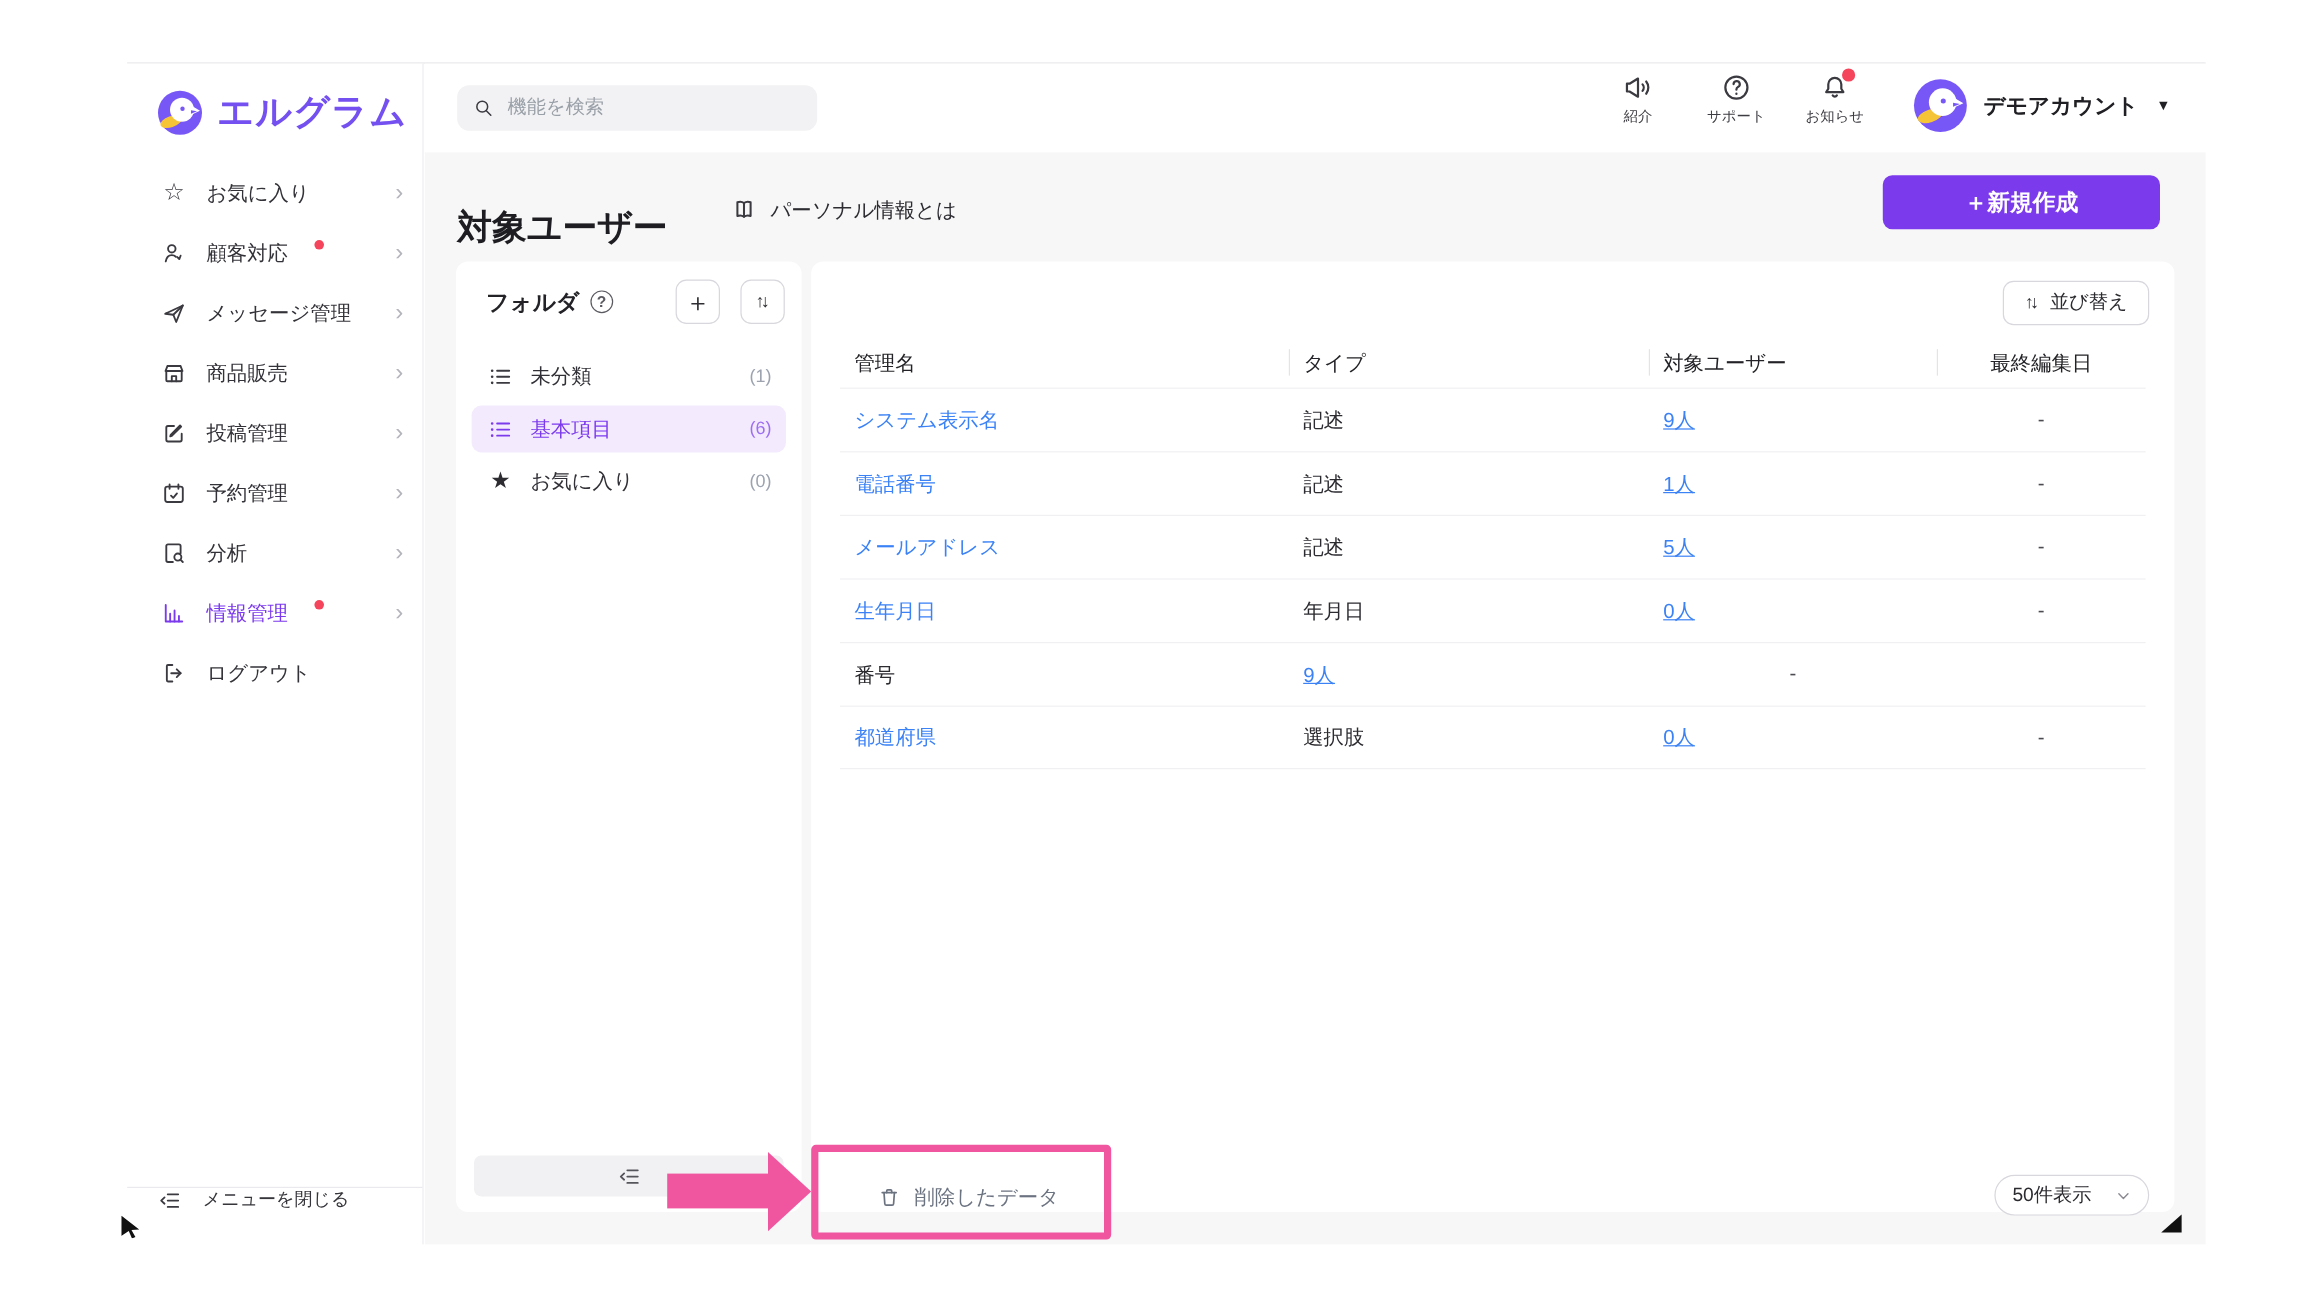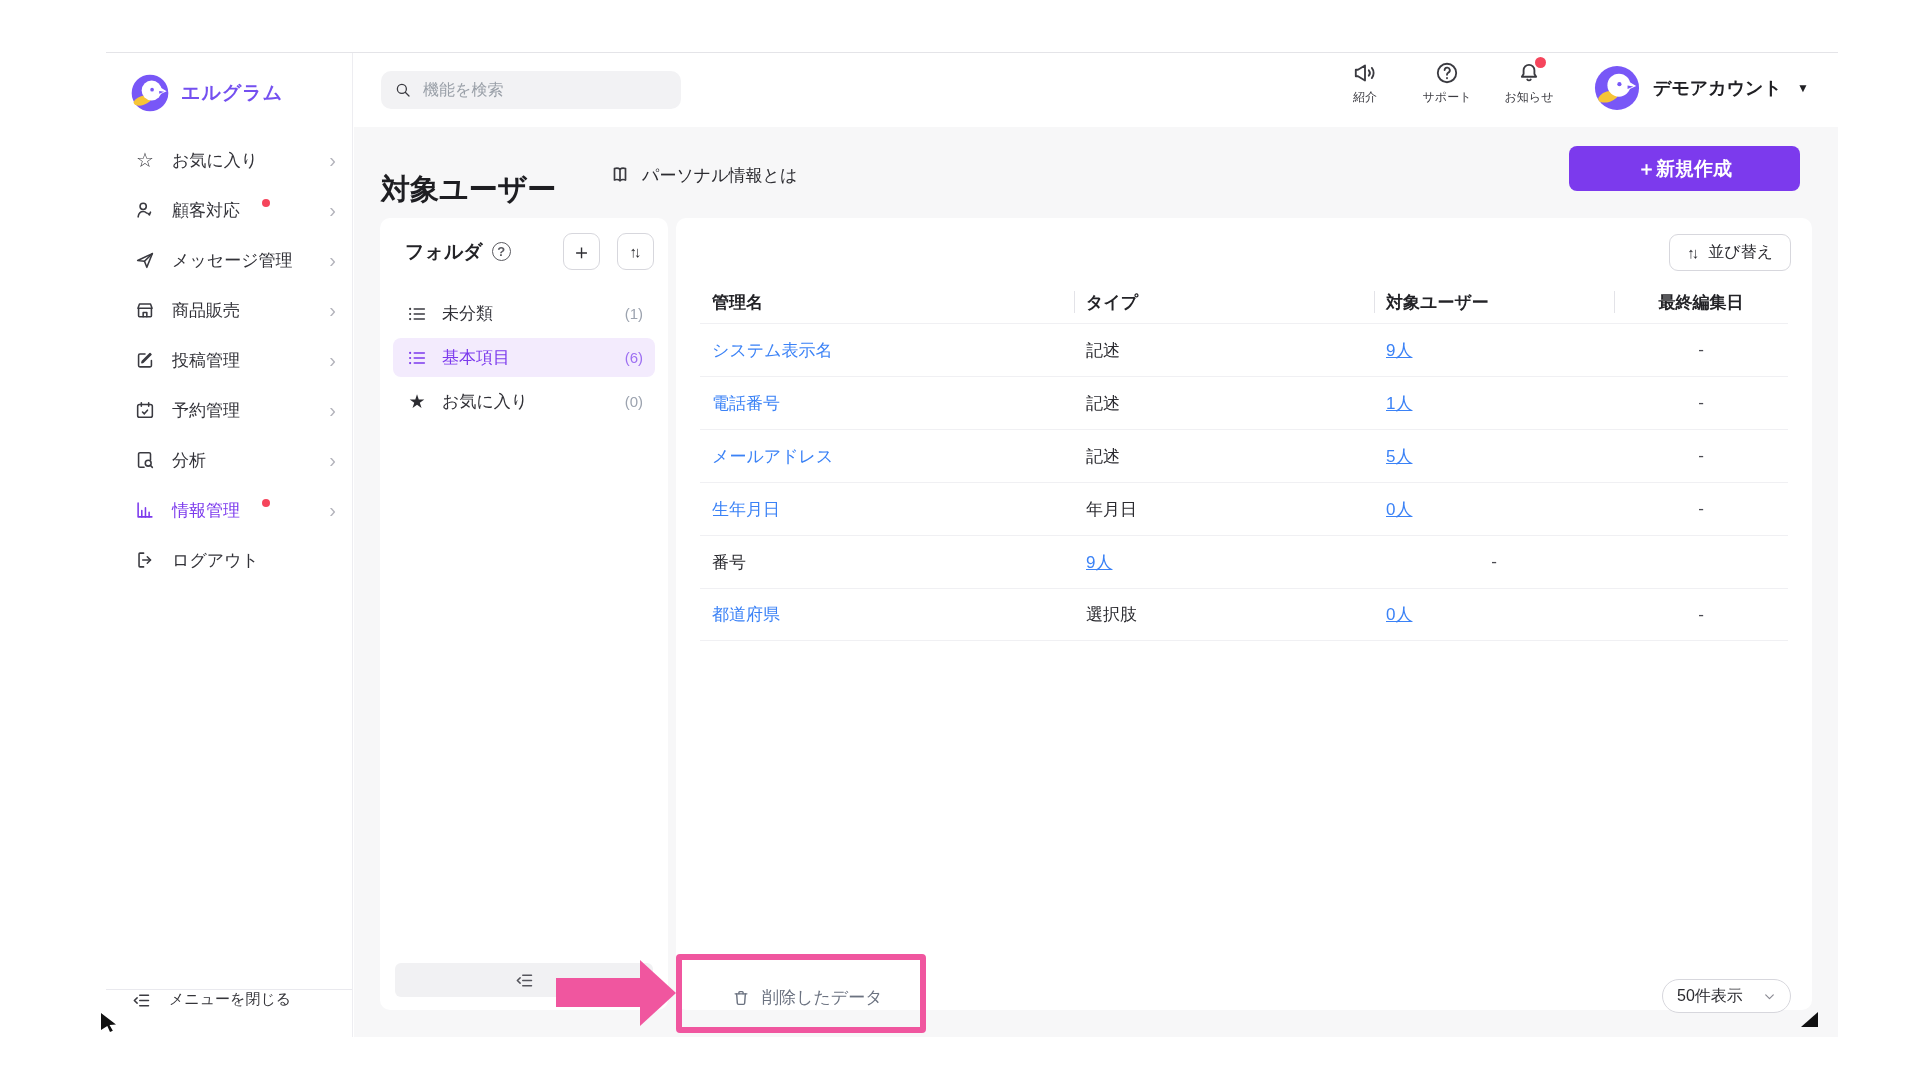--- a/index.html
+++ b/index.html
@@ -12,21 +12,21 @@
   }
   svg { display:block; }
   .ic { stroke:#3a3a40; stroke-width:1.7; fill:none; stroke-linecap:round; stroke-linejoin:round; }
 
   
   .top-line { position:absolute; left:106px; top:52px; width:1732px; height:0; border-top:1px solid #e4e4e8; }
 
   
   .sidebar { position:absolute; left:106px; top:53px; width:247px; height:984px; background:#fff; border-right:1px solid #ededf1; }
   .logo { display:flex; align-items:center; gap:11px; padding:20px 0 0 24px; }
-  .logo-text { font-size:19px; font-weight:bold; color:#7450f0; letter-spacing:1px; }
+  .logo-text { font-size:30px; font-weight:bold; color:#7450f0; letter-spacing:1px; }
   .nav { margin-top:22px; }
   .nav-item { position:relative; display:flex; align-items:center; height:50px; padding-left:27px; gap:15px; font-size:17px; color:#323238; cursor:pointer; }
   .nav-item .lbl { position:relative; }
   .nav-item.active { color:#7c3aed; }
   .nav-item.active .ic { stroke:#7c3aed; }
   .chev { position:absolute; right:16px; color:#b4b4bc; font-size:20px; line-height:1; }
   .reddot { display:inline-block; width:8px; height:8px; border-radius:50%; background:#f5455c; margin-left:7px; transform:translateY(-7px); }
   .nav-ic { width:24px; display:flex; justify-content:center; }
   .star-glyph { font-size:20px; color:#3a3a40; line-height:1; }
   .sidebar-foot { position:absolute; left:0; bottom:0; width:100%; height:48px; border-top:1px solid #e9e9ee; display:flex; align-items:flex-start; gap:17px; padding-left:25px; font-size:15px; color:#35353a; cursor:pointer; }
@@ -66,21 +66,21 @@
   .folder-item.active .count { color:#9d6ff2; }
   .folder-item.active .ic { stroke:#7c3aed; }
   .fstar { font-size:19px; color:#2c2c31; line-height:1; width:22px; text-align:center; }
   .folder-bottom { position:absolute; left:15px; right:15px; bottom:13px; height:34px; background:#f1f1f3; border-radius:6px; display:flex; align-items:center; justify-content:center; cursor:pointer; }
 
   
   .table-card { position:absolute; left:322px; top:91px; width:1136px; height:792px; background:#fff; border-radius:10px; }
   .sort-btn { position:absolute; right:21px; top:16px; height:37px; padding:0 17px; background:#fff; border:1px solid #d7d7dd; border-radius:9px; display:flex; align-items:center; gap:9px; font-size:16px; color:#2b2b30; cursor:pointer; font-family:inherit; }
   .tbl { position:absolute; left:24px; top:63px; width:1088px; }
   .trow, .thead { display:grid; grid-template-columns:374px 300px 240px 1fr; align-items:center; }
-  .thead { height:42px; font-size:17px; font-weight:bold; color:#232327; }
+  .thead { height:42px; font-size:17px; font-weight:normal; color:#232327; }
   .thead .th { position:relative; padding-left:12px; }
   .thead .th + .th::before { content:""; position:absolute; left:0; top:50%; transform:translateY(-50%); width:1px; height:22px; background:#e3e3e8; }
   .thead .th.c-center { text-align:center; padding-left:0; }
   .trow { height:53px; border-top:1px solid #f0f0f3; font-size:17px; }
   .trow:last-child { border-bottom:1px solid #f0f0f3; }
   .cell { padding-left:12px; }
   .cell.c-center { text-align:center; padding-left:0; color:#4b4b52; }
   .link-name { color:#3b82f6; cursor:pointer; }
   .link-users { color:#3b82f6; text-decoration:underline; cursor:pointer; }
   .deleted-btn { position:absolute; left:49px; top:767px; display:flex; align-items:center; gap:11px; font-size:17px; color:#6b7280; background:none; border:none; cursor:pointer; font-family:Liberation Sans, sans-serif; }

